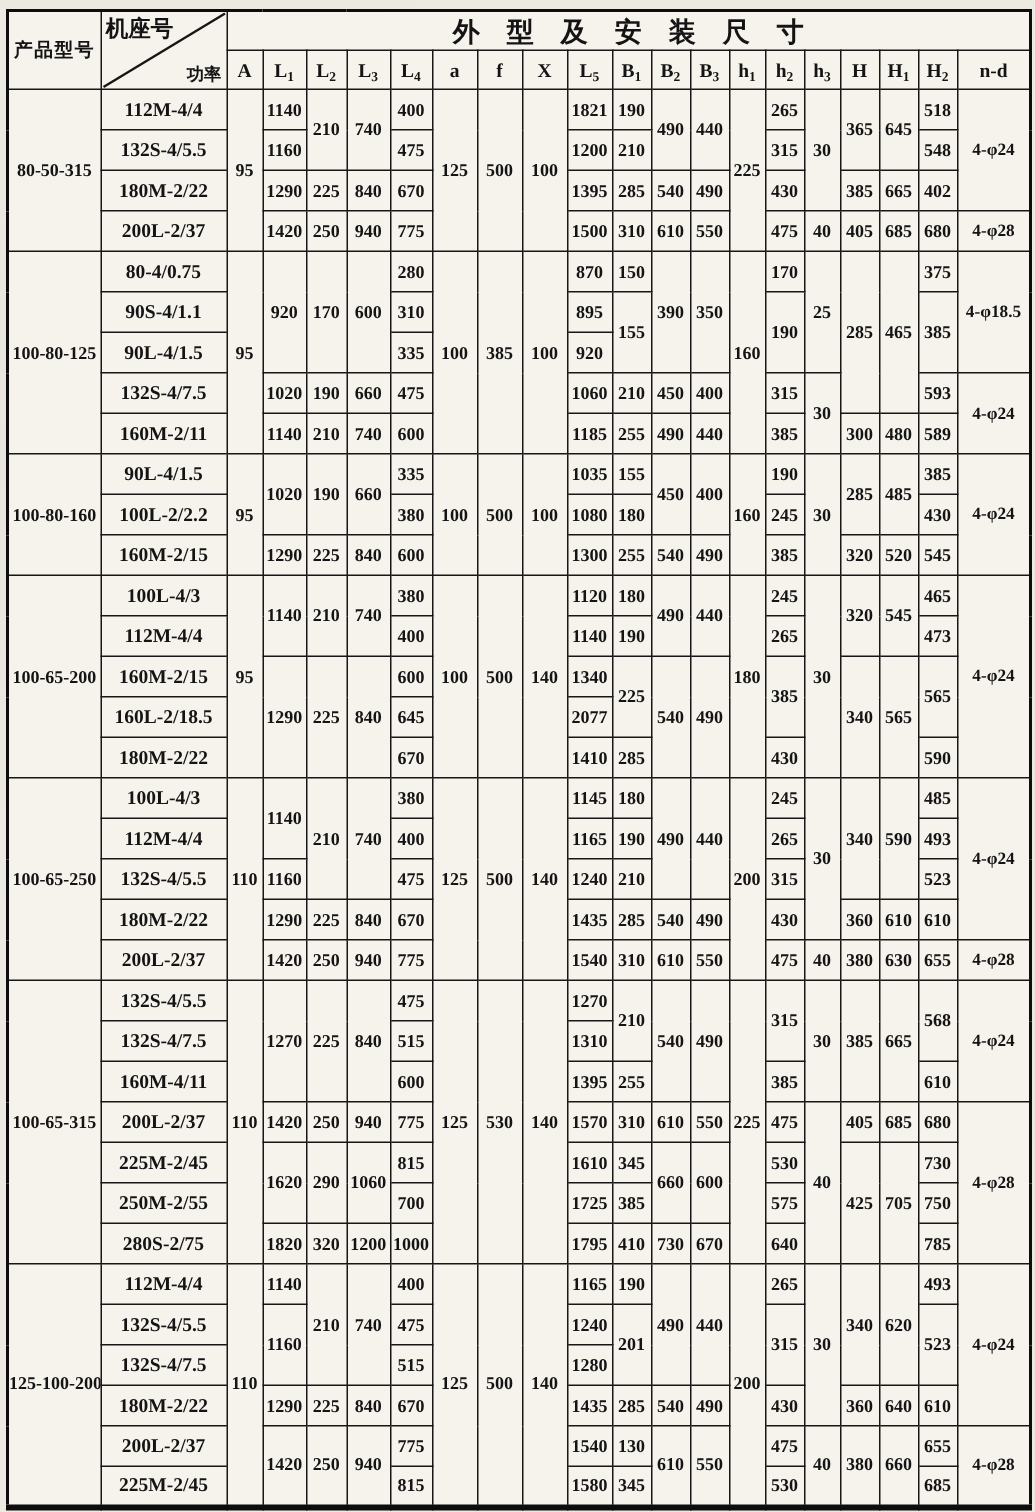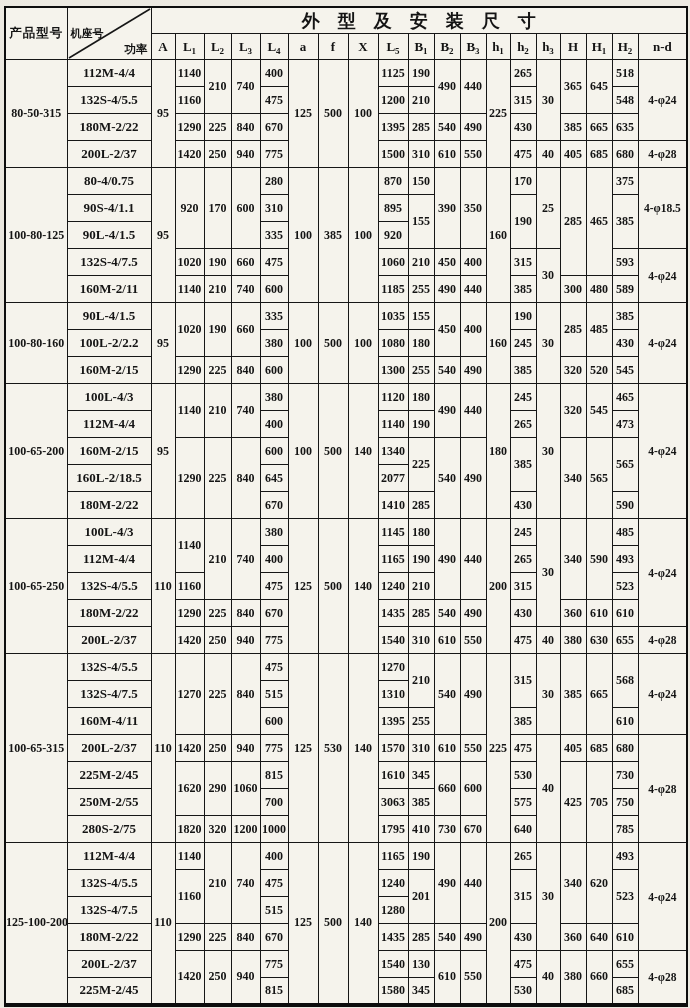--- a/index.html
+++ b/index.html
@@ -40,21 +40,21 @@
   thead tr.letter-row th { height: 25px; font-size: 13px; }
   tbody tr { height: 27px; }
   td.value-cell { font-size: 12px; }
   td.model { font-size: 12px; letter-spacing: 0px; }
   td.frame { font-size: 13px; }
   th.product-model { font-size: 12.5px; letter-spacing: 1px; }
   th.dims-title { font-size: 18px; letter-spacing: 18px; text-indent: 18px; }
   th.col-h sub { font-size: 9px; vertical-align: -3px; line-height: 0; }
   th.diag-cell { position: relative; }
   th.diag-cell svg { position: absolute; left: 0; top: 0; width: 100%; height: 100%; }
-  .diag-top { position: absolute; left: 3px; top: 18px; font-size: 11px; }
+  .diag-top { position: absolute; left: 3px; top: 2px; font-size: 15px; }
   .diag-bottom { position: absolute; right: 3px; bottom: 2px; font-size: 11.5px; }
   td.nd-cell { font-size: 11.5px; }
 </style>
 </head>
 <body>
 
 <div id="page">
   <table class="spec">
     <colgroup>
       <col style="width:62px">
@@ -118,21 +118,21 @@
           <td rowspan="4" class="model">80-50-315</td>
           <td class="frame">112M-4/4</td>
           <td rowspan="4" class="value-cell">95</td>
           <td class="value-cell">1140</td>
           <td rowspan="2" class="value-cell">210</td>
           <td rowspan="2" class="value-cell">740</td>
           <td class="value-cell">400</td>
           <td rowspan="4" class="value-cell">125</td>
           <td rowspan="4" class="value-cell">500</td>
           <td rowspan="4" class="value-cell">100</td>
-          <td class="value-cell">1125</td>
+          <td class="value-cell">1821</td>
           <td class="value-cell">190</td>
           <td rowspan="2" class="value-cell">490</td>
           <td rowspan="2" class="value-cell">440</td>
           <td rowspan="4" class="value-cell">225</td>
           <td class="value-cell">265</td>
           <td rowspan="3" class="value-cell">30</td>
           <td rowspan="2" class="value-cell">365</td>
           <td rowspan="2" class="value-cell">645</td>
           <td class="value-cell">518</td>
           <td rowspan="3" class="value-cell nd-cell">4-φ24</td>
@@ -152,21 +152,21 @@
           <td class="value-cell">225</td>
           <td class="value-cell">840</td>
           <td class="value-cell">670</td>
           <td class="value-cell">1395</td>
           <td class="value-cell">285</td>
           <td class="value-cell">540</td>
           <td class="value-cell">490</td>
           <td class="value-cell">430</td>
           <td class="value-cell">385</td>
           <td class="value-cell">665</td>
-          <td class="value-cell">635</td>
+          <td class="value-cell">402</td>
         </tr>
         <tr>
           <td class="frame">200L-2/37</td>
           <td class="value-cell">1420</td>
           <td class="value-cell">250</td>
           <td class="value-cell">940</td>
           <td class="value-cell">775</td>
           <td class="value-cell">1500</td>
           <td class="value-cell">310</td>
           <td class="value-cell">610</td>
@@ -485,21 +485,21 @@
           <td rowspan="2" class="value-cell">660</td>
           <td rowspan="2" class="value-cell">600</td>
           <td class="value-cell">530</td>
           <td rowspan="3" class="value-cell">425</td>
           <td rowspan="3" class="value-cell">705</td>
           <td class="value-cell">730</td>
         </tr>
         <tr>
           <td class="frame">250M-2/55</td>
           <td class="value-cell">700</td>
-          <td class="value-cell">3063</td>
+          <td class="value-cell">1725</td>
           <td class="value-cell">385</td>
           <td class="value-cell">575</td>
           <td class="value-cell">750</td>
         </tr>
         <tr>
           <td class="frame">280S-2/75</td>
           <td class="value-cell">1820</td>
           <td class="value-cell">320</td>
           <td class="value-cell">1200</td>
           <td class="value-cell">1000</td>

